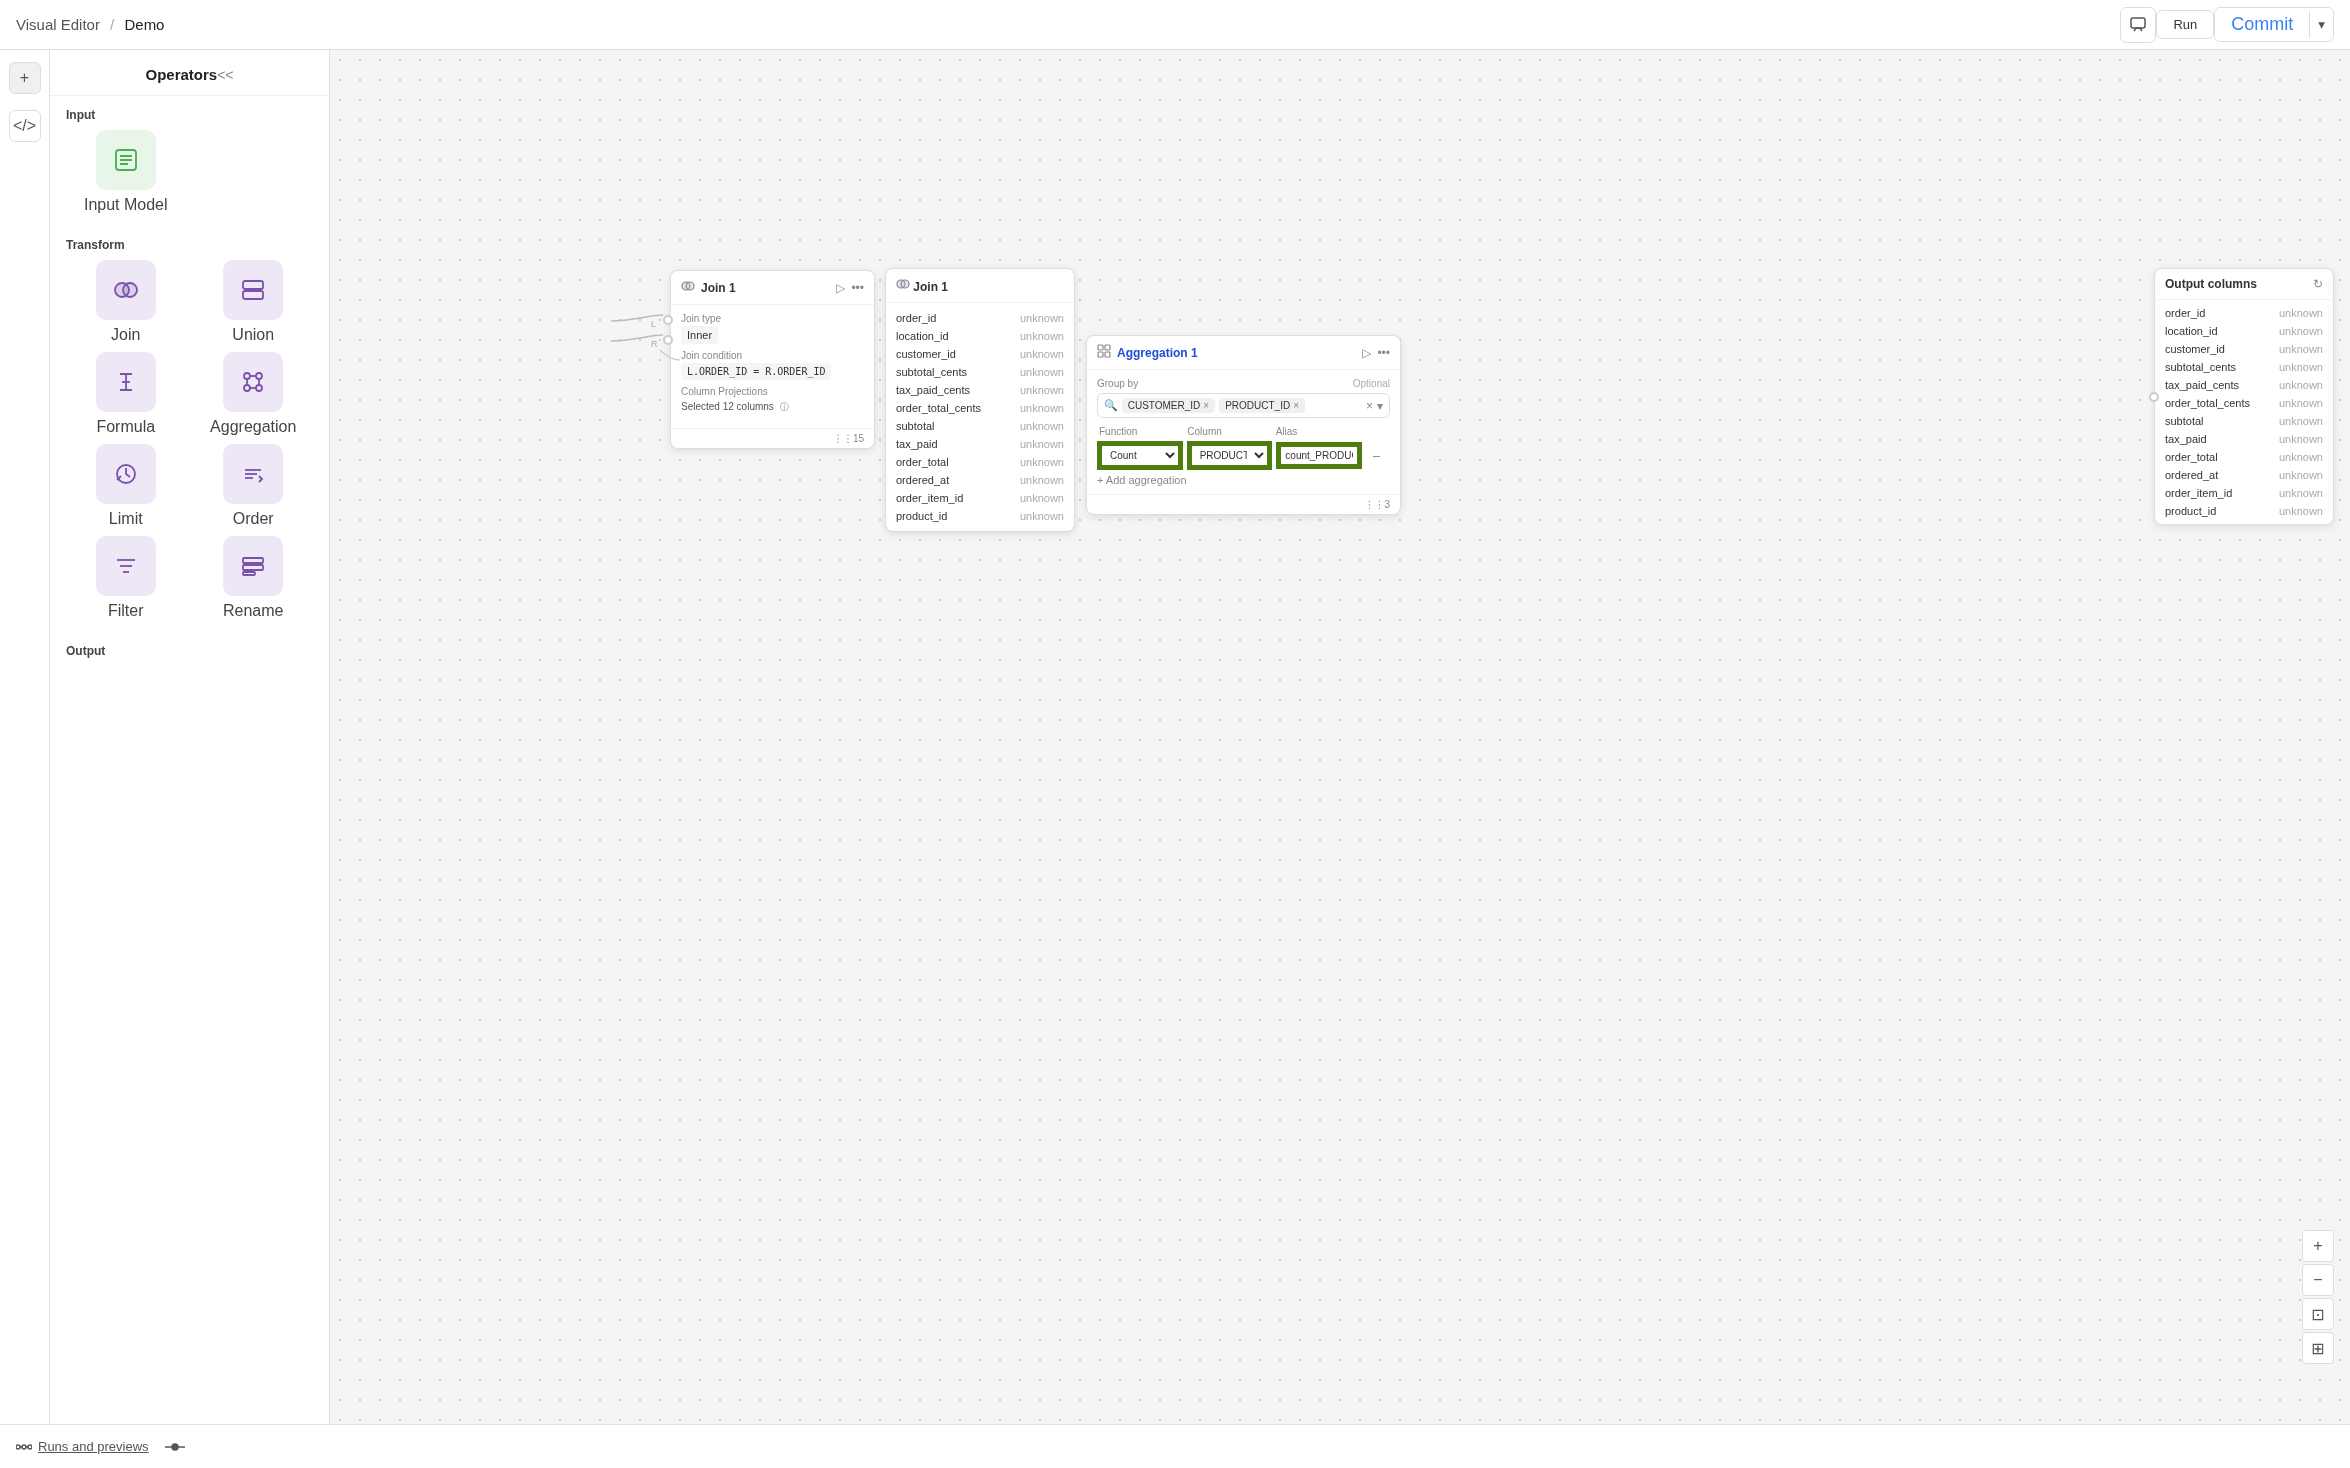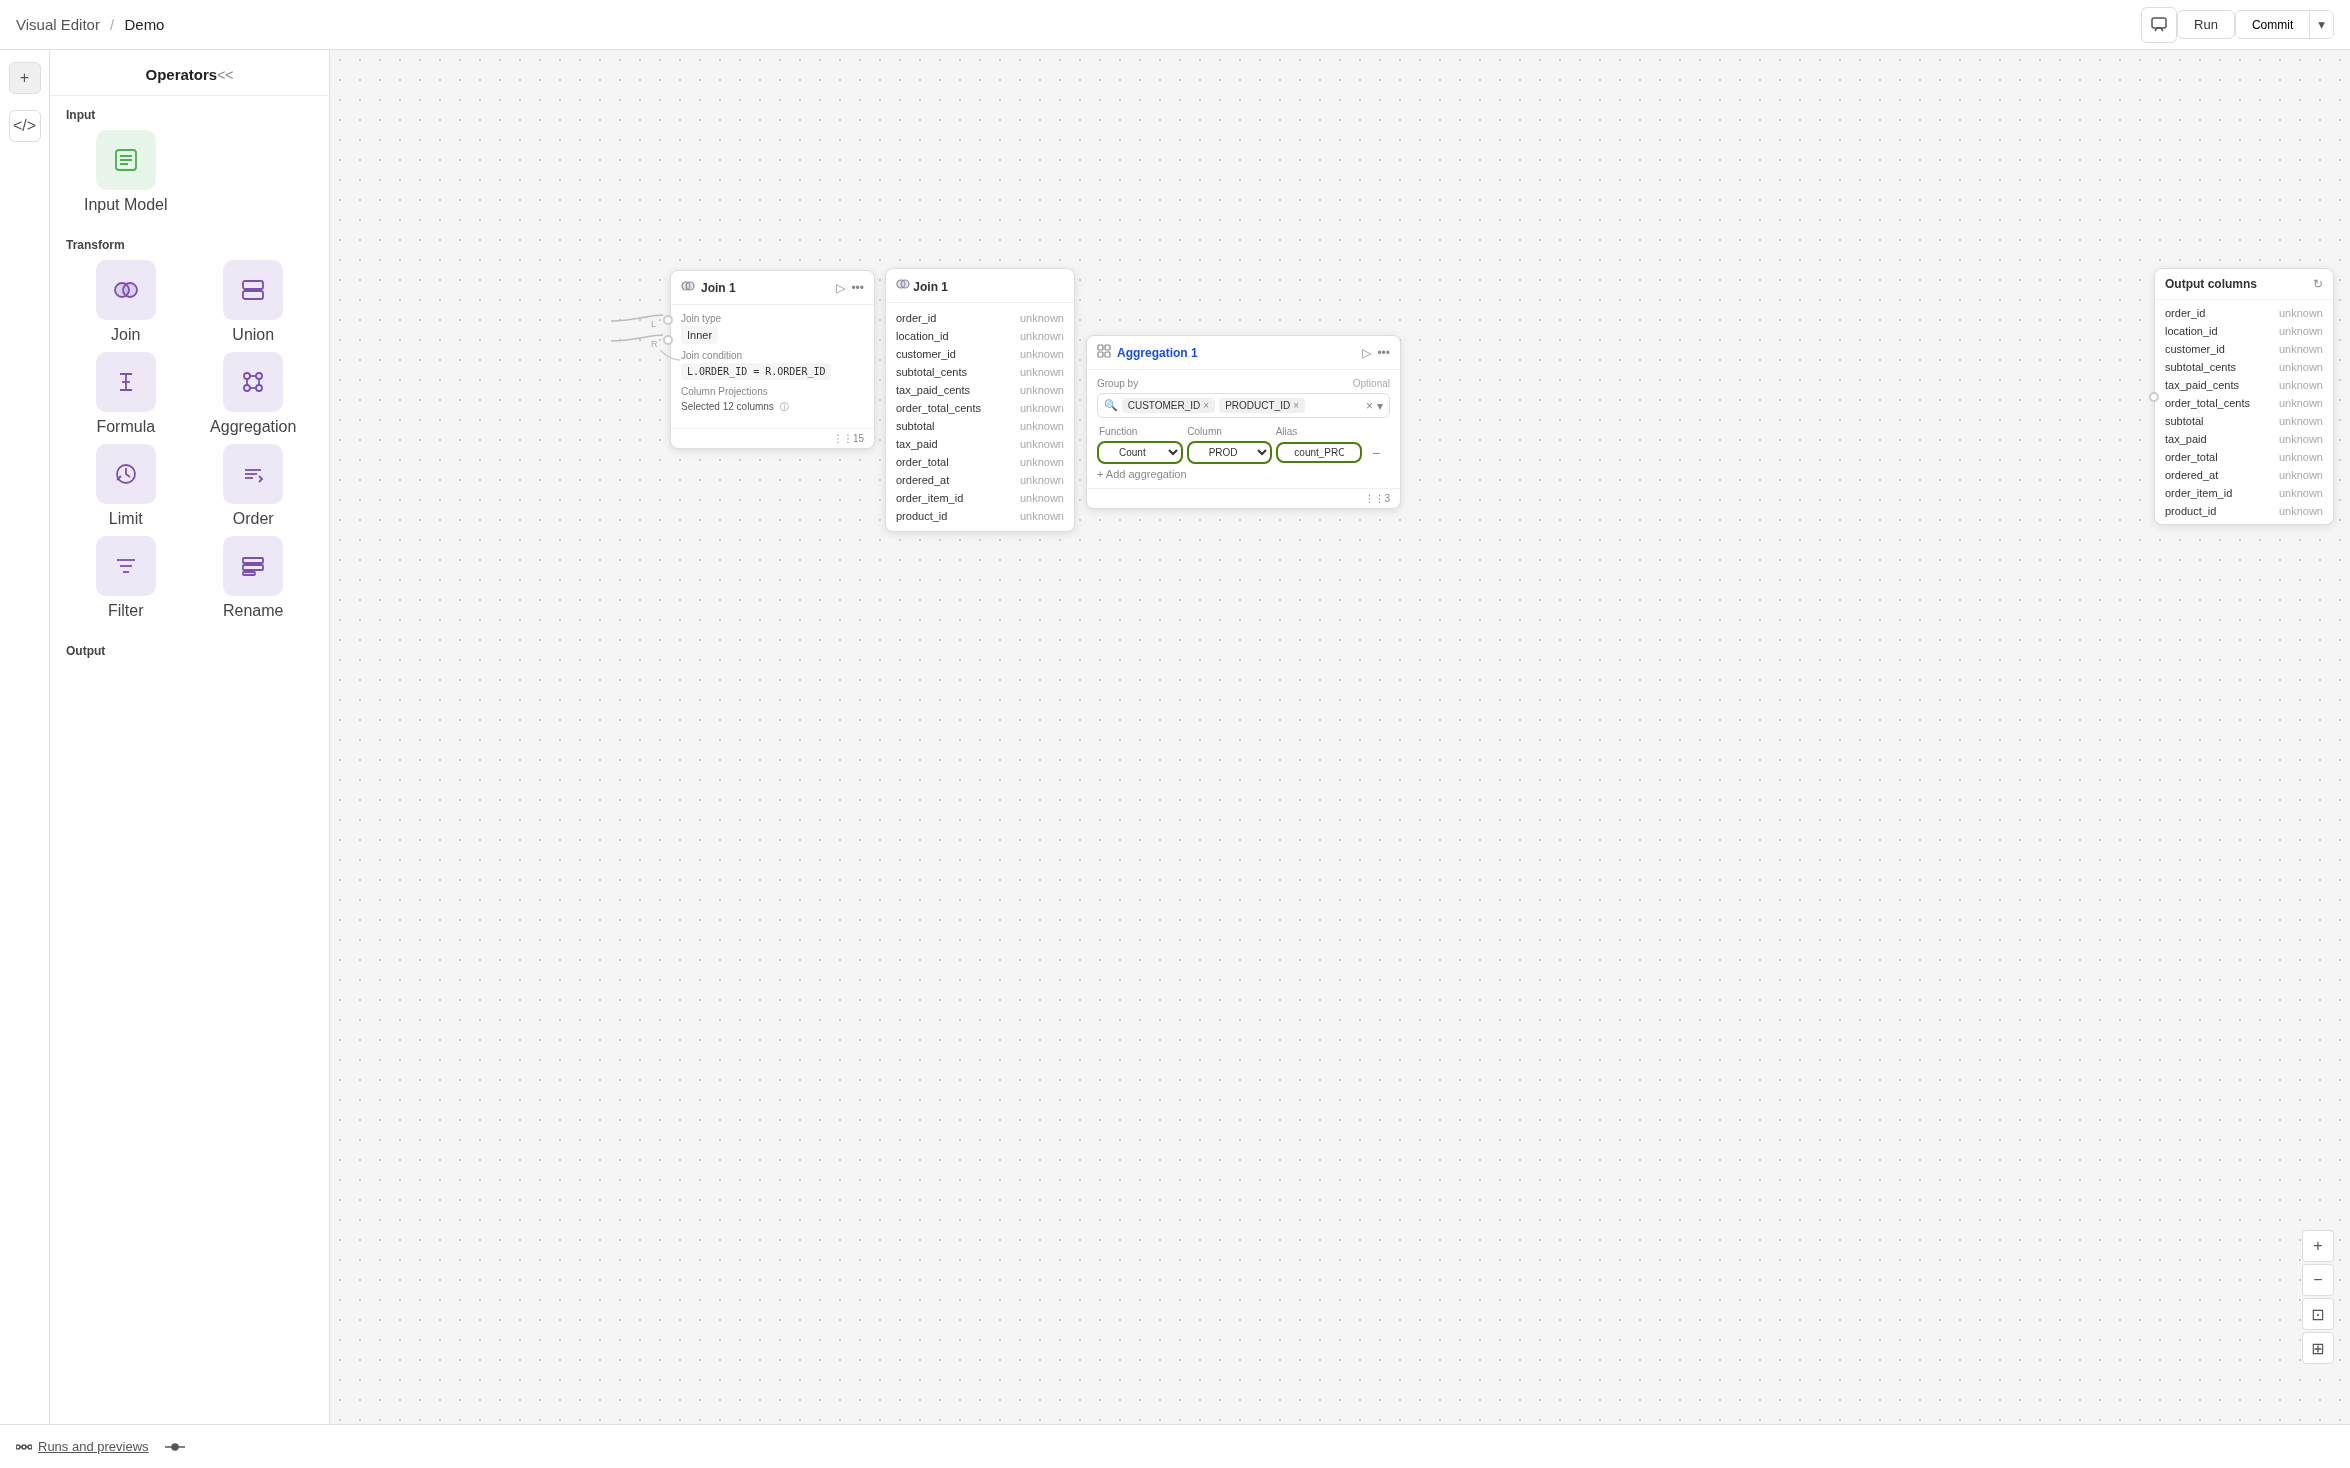--- a/index.html
+++ b/index.html
@@ -8,21 +8,21 @@
     
     .header { display: flex; align-items: center; justify-content: space-between; padding: 0 16px; height: 50px; background: #fff; border-bottom: 1px solid #e0e0e0; flex-shrink: 0; }
     .header-left { display: flex; align-items: center; gap: 8px; }
     .header-title { font-size: 15px; color: #555; }
     .header-title .separator { margin: 0 6px; color: #aaa; }
     .header-title .demo { color: #222; font-weight: 500; }
     .header-right { display: flex; align-items: center; gap: 0; }
     .btn-icon { width: 36px; height: 36px; border-radius: 6px; border: 1px solid #ddd; background: #fff; cursor: pointer; display: flex; align-items: center; justify-content: center; color: #555; }
     .btn-run { padding: 6px 16px; border-radius: 6px; border: 1px solid #ddd; background: #fff; cursor: pointer; font-size: 13px; color: #333; }
     .btn-commit-group { display: flex; align-items: center; border: 1px solid #ddd; border-radius: 6px; overflow: hidden; }
-    .btn-commit { padding: 6px 16px; border: none; background: #fff; cursor: pointer; font-size: 12px; color: #000000; }
+    .btn-commit { padding: 6px 16px; border: none; background: #fff; cursor: pointer; font-size: 18px; color: #3b82f6; }
     .btn-commit-arrow { padding: 6px 8px; border: none; border-left: 1px solid #ddd; background: #fff; cursor: pointer; color: #555; }
 
     
     .main { display: flex; flex: 1; overflow: hidden; }
 
     
     .sidebar-icons { width: 50px; background: #fff; border-right: 1px solid #e0e0e0; display: flex; flex-direction: column; align-items: center; padding: 12px 0; gap: 16px; flex-shrink: 0; }
     .icon-btn { width: 32px; height: 32px; border-radius: 6px; border: 1px solid #ddd; background: #fff; cursor: pointer; display: flex; align-items: center; justify-content: center; color: #555; font-size: 16px; }
     .icon-btn.active { background: #f0f0f0; }
 
@@ -85,21 +85,21 @@
     .agg-node .node-title { display: flex; align-items: center; gap: 6px; font-size: 12px; font-weight: 600; color: #1d4ed8; }
     .agg-node .node-body { padding: 8px 10px; }
     .agg-section-label { font-size: 10px; color: #888; margin-bottom: 4px; display: flex; justify-content: space-between; }
     .agg-group-by { display: flex; align-items: center; background: #fff; border: 1px solid #ddd; border-radius: 6px; padding: 4px 6px; gap: 4px; margin-bottom: 8px; }
     .search-icon-small { color: #aaa; font-size: 11px; }
     .tag { display: flex; align-items: center; gap: 3px; background: #f0f0f0; border-radius: 4px; padding: 2px 6px; font-size: 10px; color: #333; }
     .tag-close { cursor: pointer; color: #888; font-size: 10px; }
     .group-by-controls { display: flex; gap: 4px; margin-left: auto; }
     .agg-table-header { display: grid; grid-template-columns: 1fr 1fr 1fr 24px; gap: 4px; font-size: 10px; color: #888; margin-bottom: 4px; padding: 0 2px; }
     .agg-table-row { display: grid; grid-template-columns: 1fr 1fr 1fr 24px; gap: 4px; align-items: center; margin-bottom: 4px; }
-    .agg-select { border: 2px solid #4d7c0f; border-radius: 8px; padding: 3px 16px; font-size: 10px; color: #333; background: #fff; cursor: pointer; width: 100%; }
+    .agg-select { border: 5px solid #4d7c0f; border-radius: 0; padding: 3px 4px; font-size: 10px; color: #333; background: #fff; cursor: pointer; width: 100%; }
     .agg-add-btn { display: flex; align-items: center; gap: 4px; color: #888; font-size: 11px; cursor: pointer; margin-top: 4px; }
     .agg-footer { display: flex; justify-content: flex-end; padding: 4px 10px; border-top: 1px solid #f0f0f0; font-size: 10px; color: #888; }
 
     
     .output-panel { position: absolute; right: 16px; top: 218px; width: 180px; background: #fff; border: 1px solid #ddd; border-radius: 8px; box-shadow: 0 2px 8px rgba(0,0,0,0.1); z-index: 10; }
     .output-panel-header { display: flex; align-items: center; justify-content: space-between; padding: 8px 10px; border-bottom: 1px solid #f0f0f0; font-size: 12px; font-weight: 600; color: #333; }
     .output-panel-body { padding: 4px 10px; }
     .output-row { display: flex; justify-content: space-between; padding: 3px 0; font-size: 11px; }
     .output-col-name { color: #333; }
     .output-col-type { color: #aaa; }

